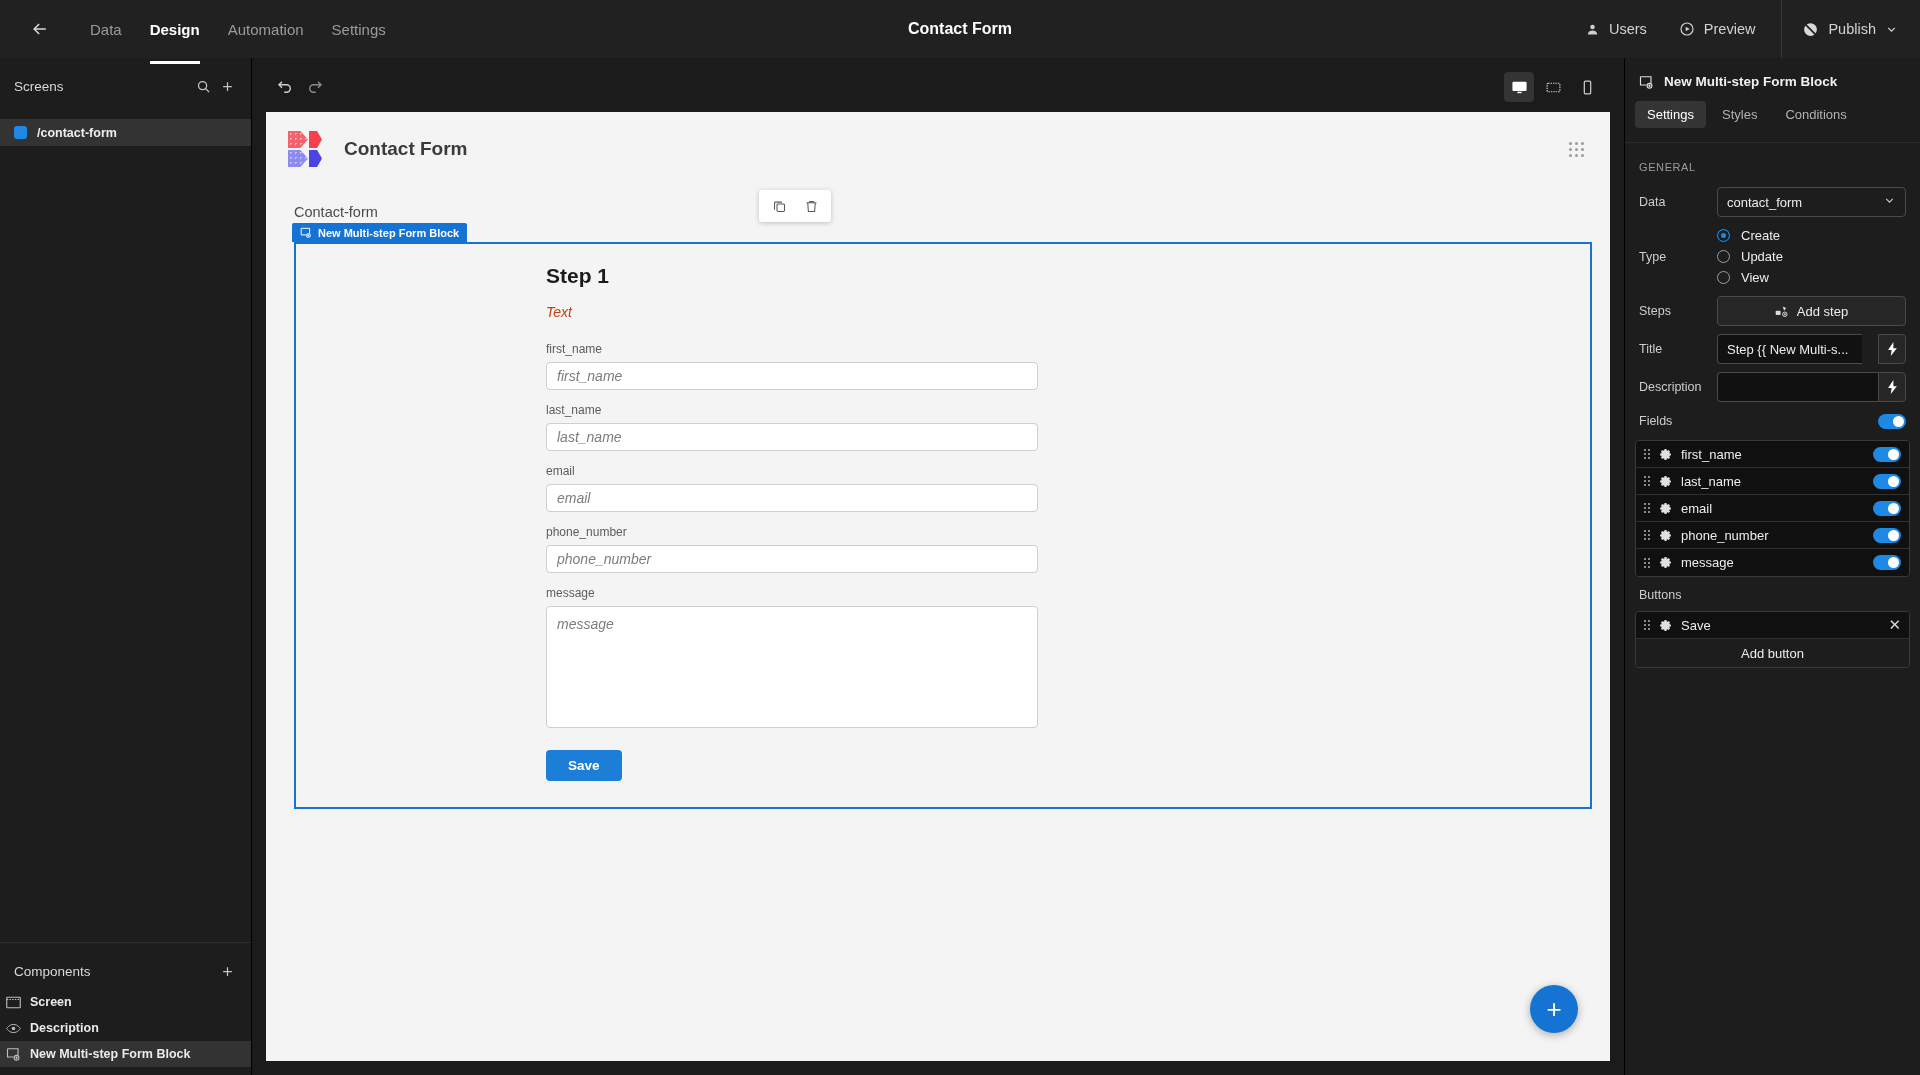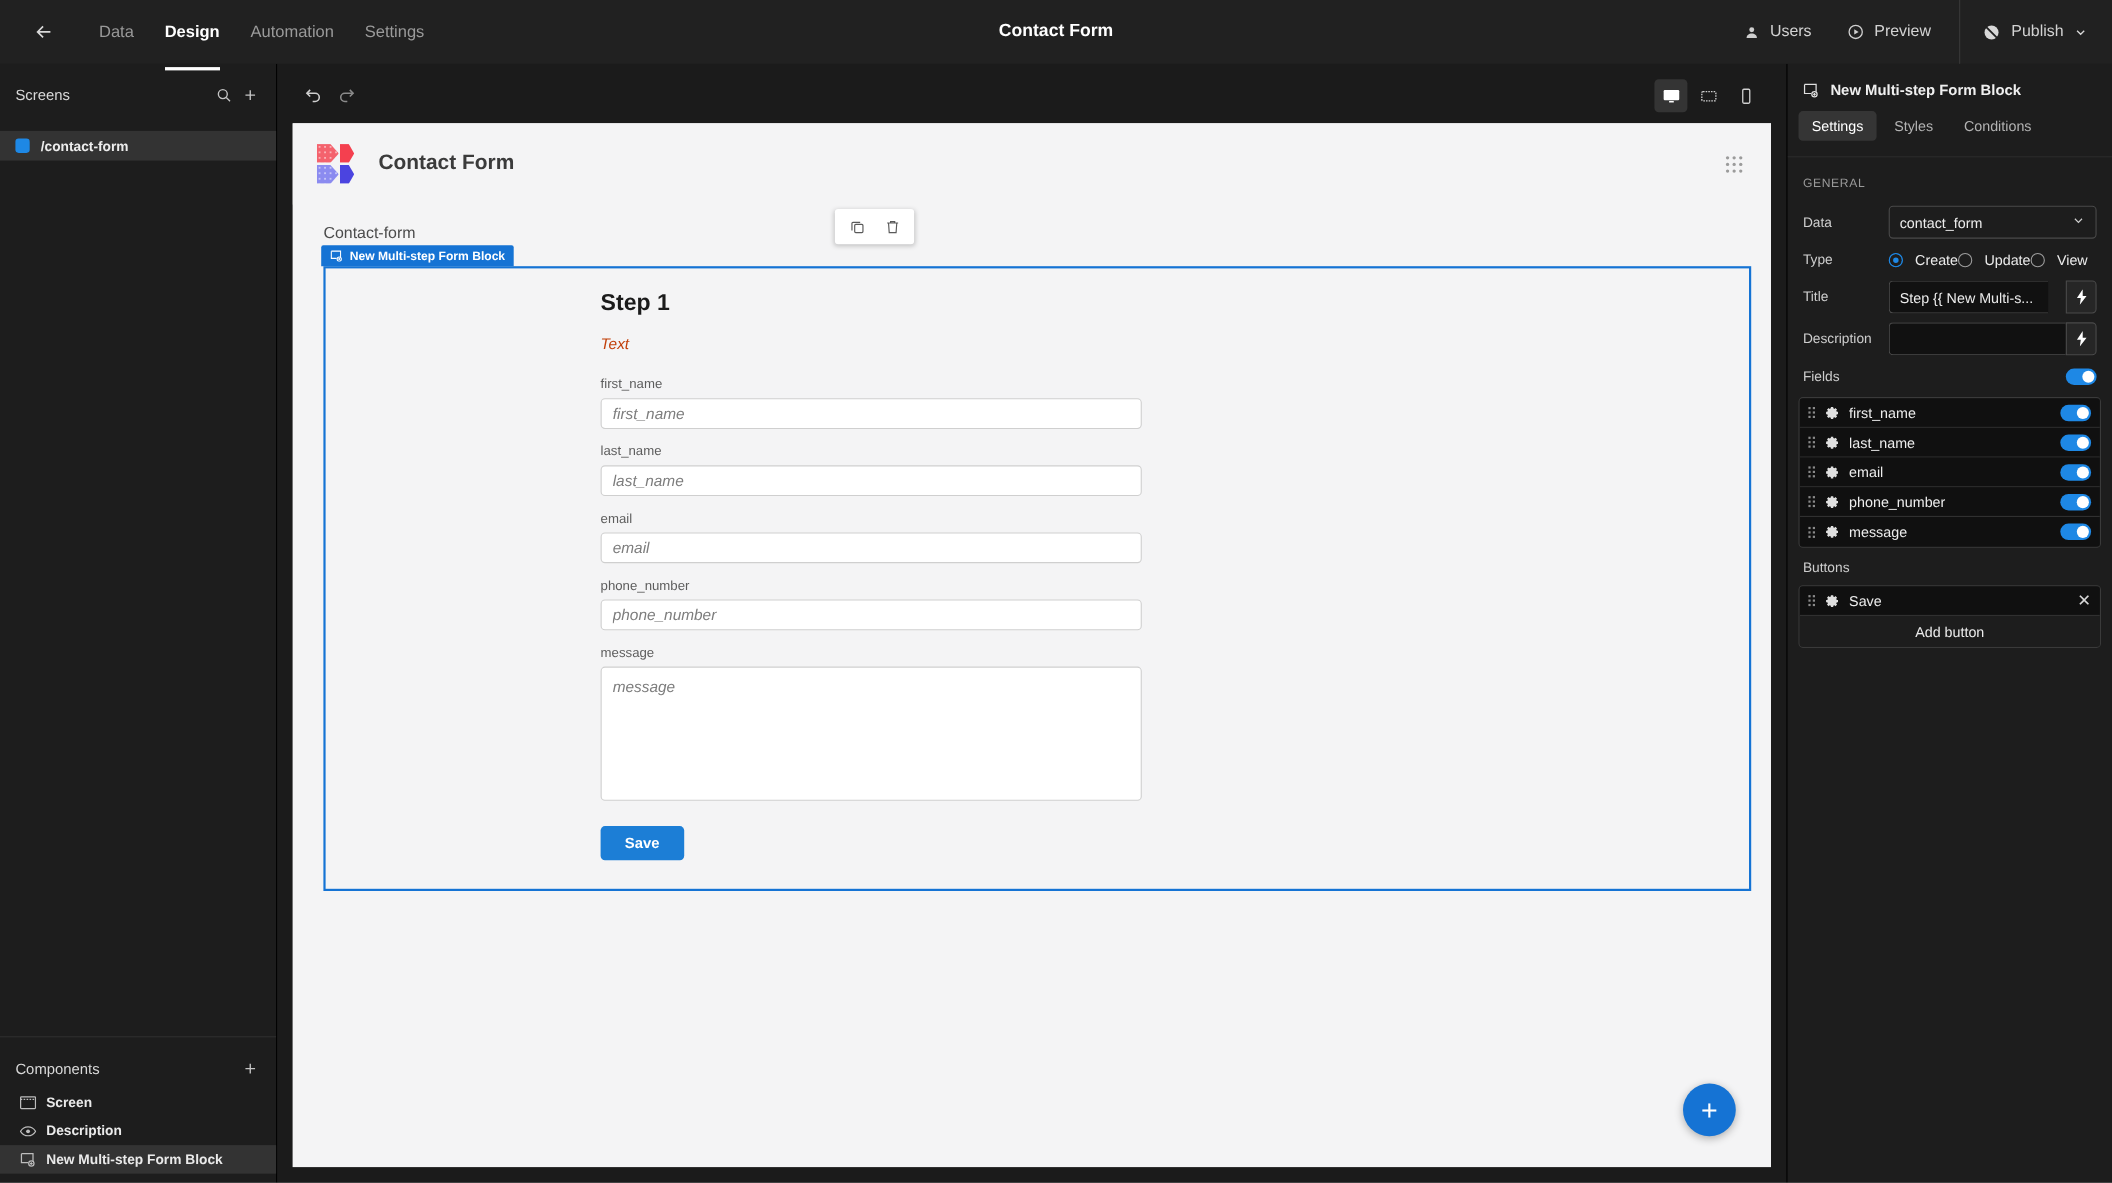--- a/index.html
+++ b/index.html
@@ -69,21 +69,21 @@
   .screen-row.sel { background: #333333; margin-top: 15px; }
   .screen-sq {
     width: 13px; height: 13px; border-radius: 3px; background: #1e88e5;
     flex: 0 0 13px;
   }
   .spacer-fill { flex: 1 1 auto; }
   .divider-h { height: 1px; background: #2e2e2e; }
   .comp-list { padding-bottom: 8px; }
   .comp-row {
     height: 26px; display: flex; align-items: center; gap: 9px;
-    padding: 0 18px; font-size: 12.5px; font-weight: bold; color: #eaeaea;
+    padding: 0 6px; font-size: 12.5px; font-weight: bold; color: #eaeaea;
     cursor: pointer;
   }
   .comp-row.sel { background: #333333; }
   .comp-row svg { flex: 0 0 15px; }
 
   
   .center {
     flex: 1 1 auto; background: #1b1b1b; display: flex; flex-direction: column;
     min-width: 0;
   }
@@ -518,37 +518,51 @@
               <svg width="13" height="13" viewBox="0 0 24 24" fill="none" stroke="#cfcfcf" stroke-width="2">
                   <path d="M6 9l6 6 6-6"></path>
                 </svg>
             </span>
           </div>
         </div>
       </div>
 
       <div class="row">
         <span class="lbl">Type</span>
-        <div class="ctl" style="flex-direction:row;align-items:flex-start;gap:0">
+        <div class="ctl" style="flex-direction:column;align-items:flex-start;gap:0">
           <div class="radio">
             <span class="rd on"></span>
             <span>Create</span>
           </div>
           <div class="radio">
             <span class="rd"></span>
             <span>Update</span>
           </div>
           <div class="radio">
             <span class="rd"></span>
             <span>View</span>
           </div>
         </div>
       </div>
 
 
+      <div class="row">
+        <span class="lbl">Steps</span>
+        <div class="ctl">
+          <div class="btn-wide">
+            <svg width="14" height="13" viewBox="0 0 20 18" fill="#d8d8d8">
+              <rect x="1" y="8" width="7" height="6" rx="1"></rect>
+                <path d="M11 2l5 2-3 4z"></path>
+                <circle cx="14" cy="13" r="3.2" fill="none" stroke="#d8d8d8" stroke-width="1.4"></circle>
+                <path d="M14 11.5v3M12.5 13h3" stroke="#d8d8d8" stroke-width="1.3"></path>
+            </svg>
+            <span>Add step</span>
+          </div>
+        </div>
+      </div>
 
       <div class="row">
         <span class="lbl">Title</span>
         <div class="ctl" style="gap:16px">
           <div class="txtbox">Step {{ New Multi-s...</div>
           <div class="bolt">
             <svg width="11" height="14" viewBox="0 0 12 16" fill="#ffffff">
                 <path d="M7 0L1 9h4l-1 7 7-9H7z"></path>
               </svg>
           </div>

